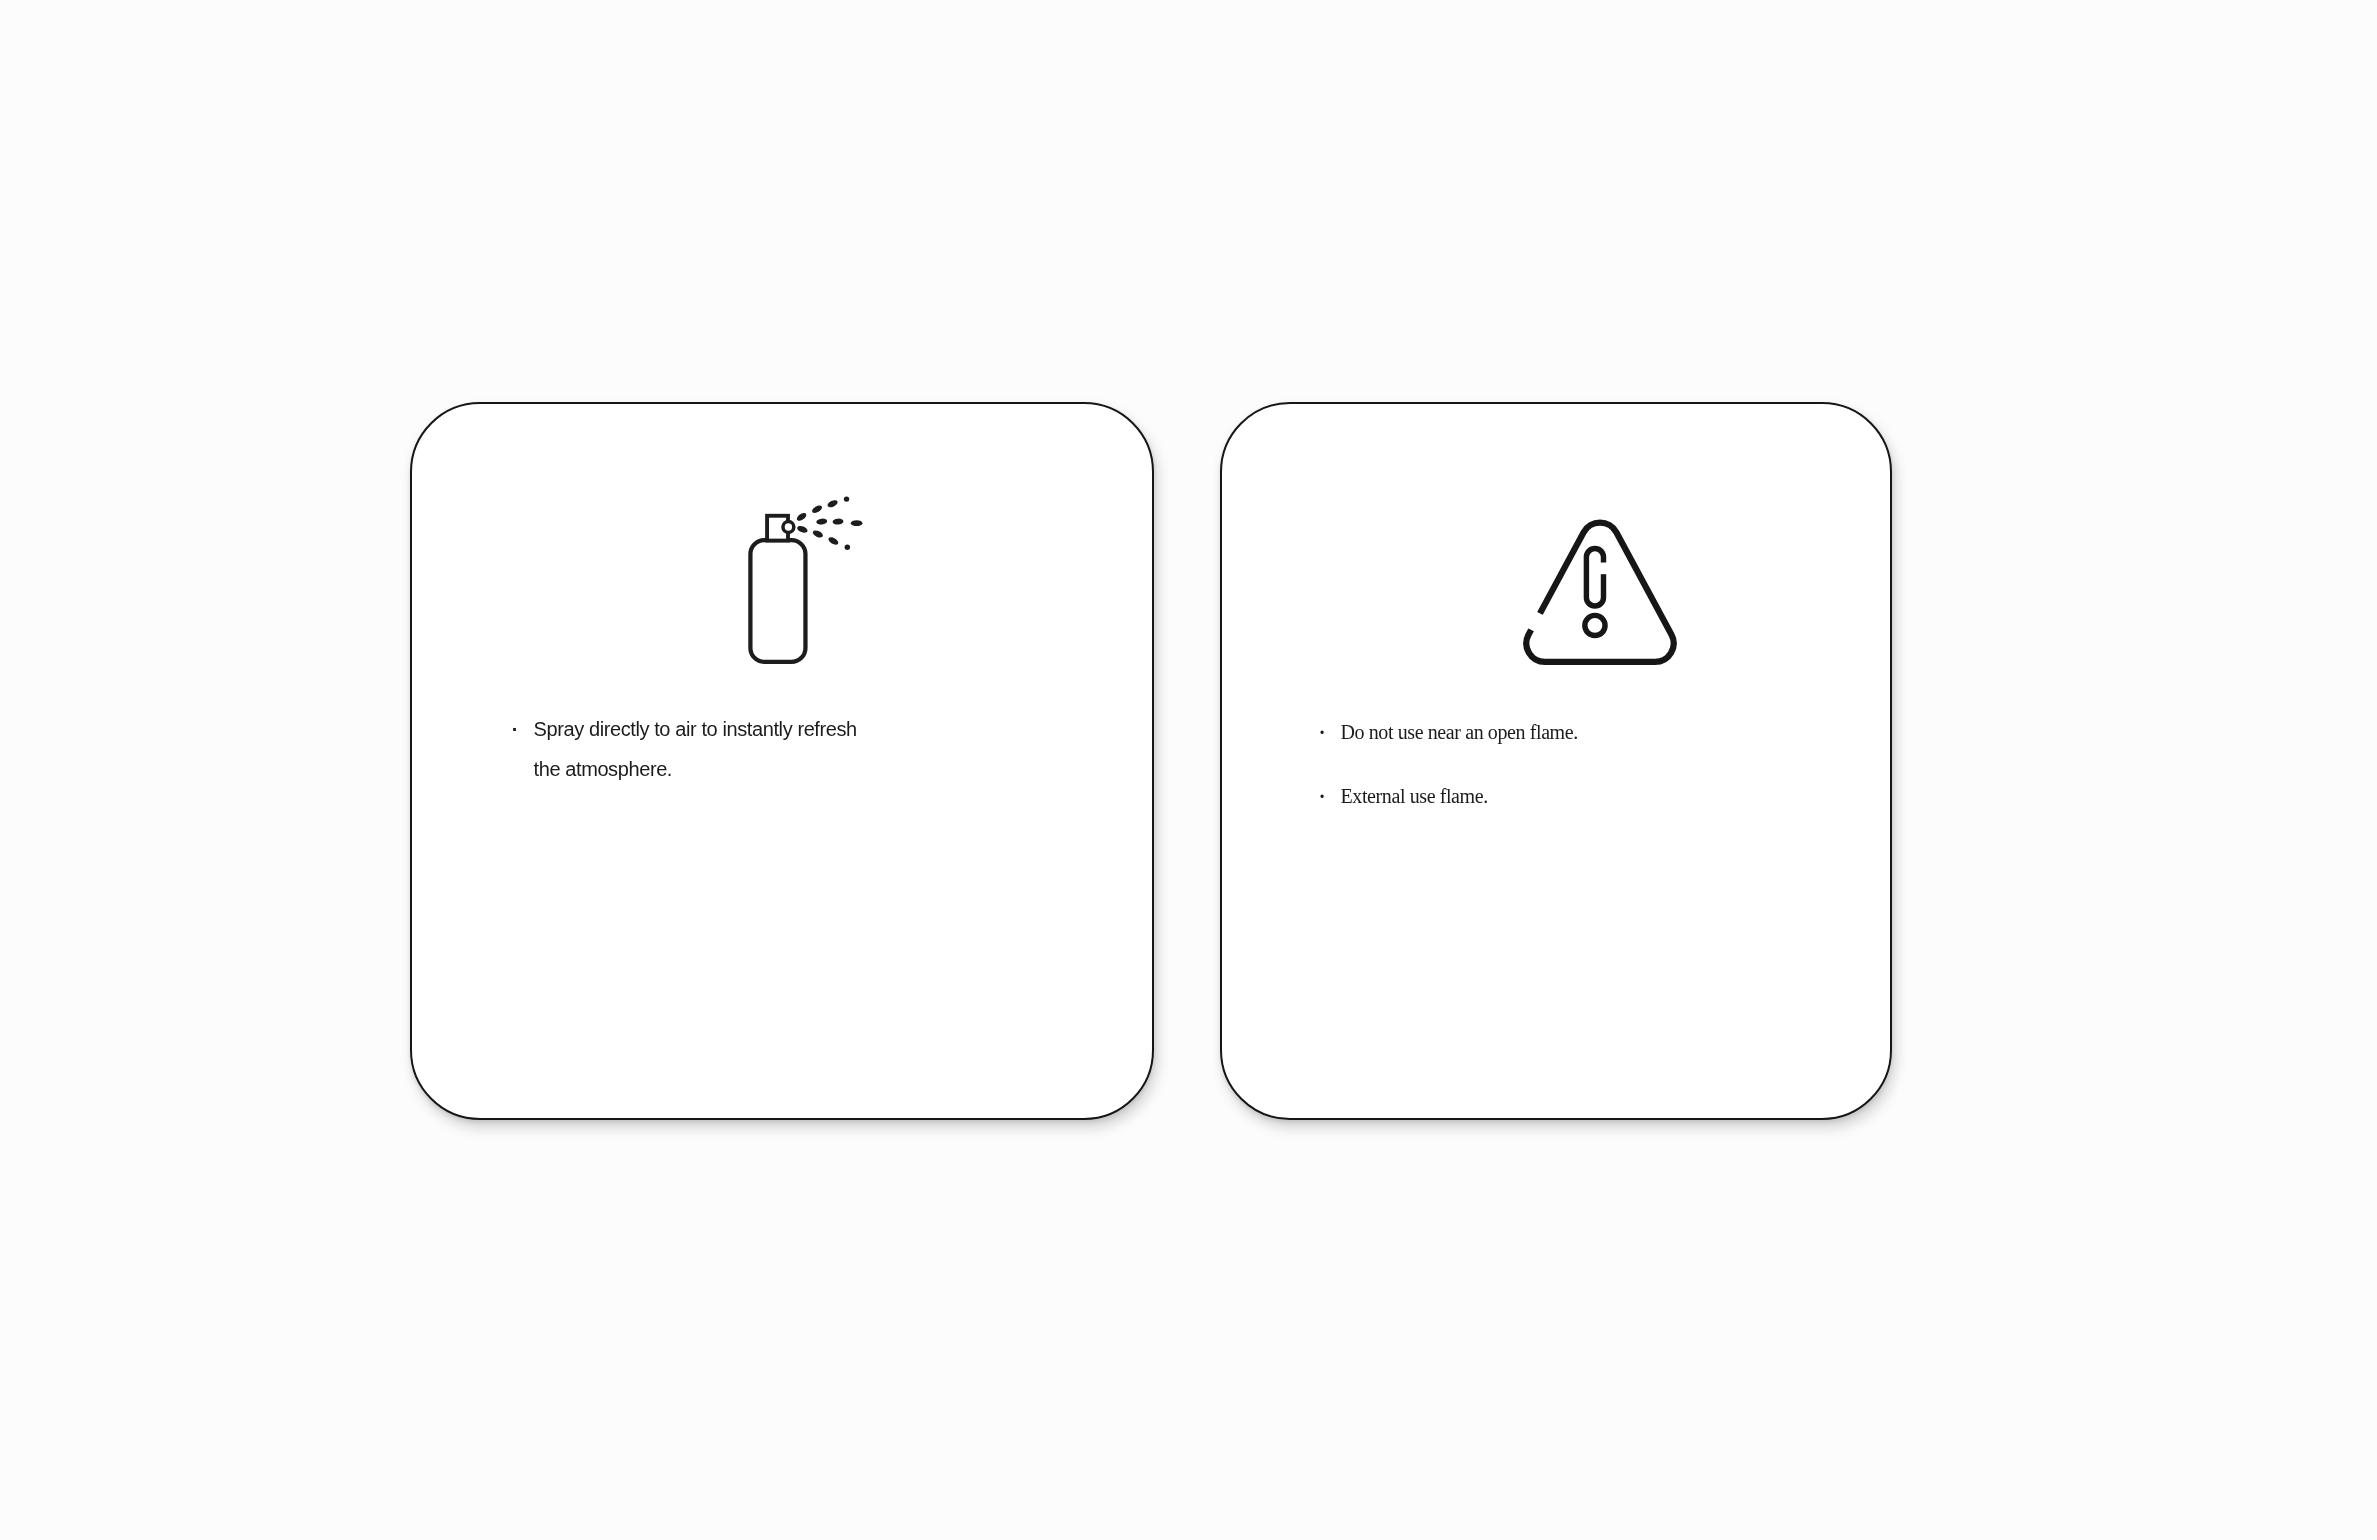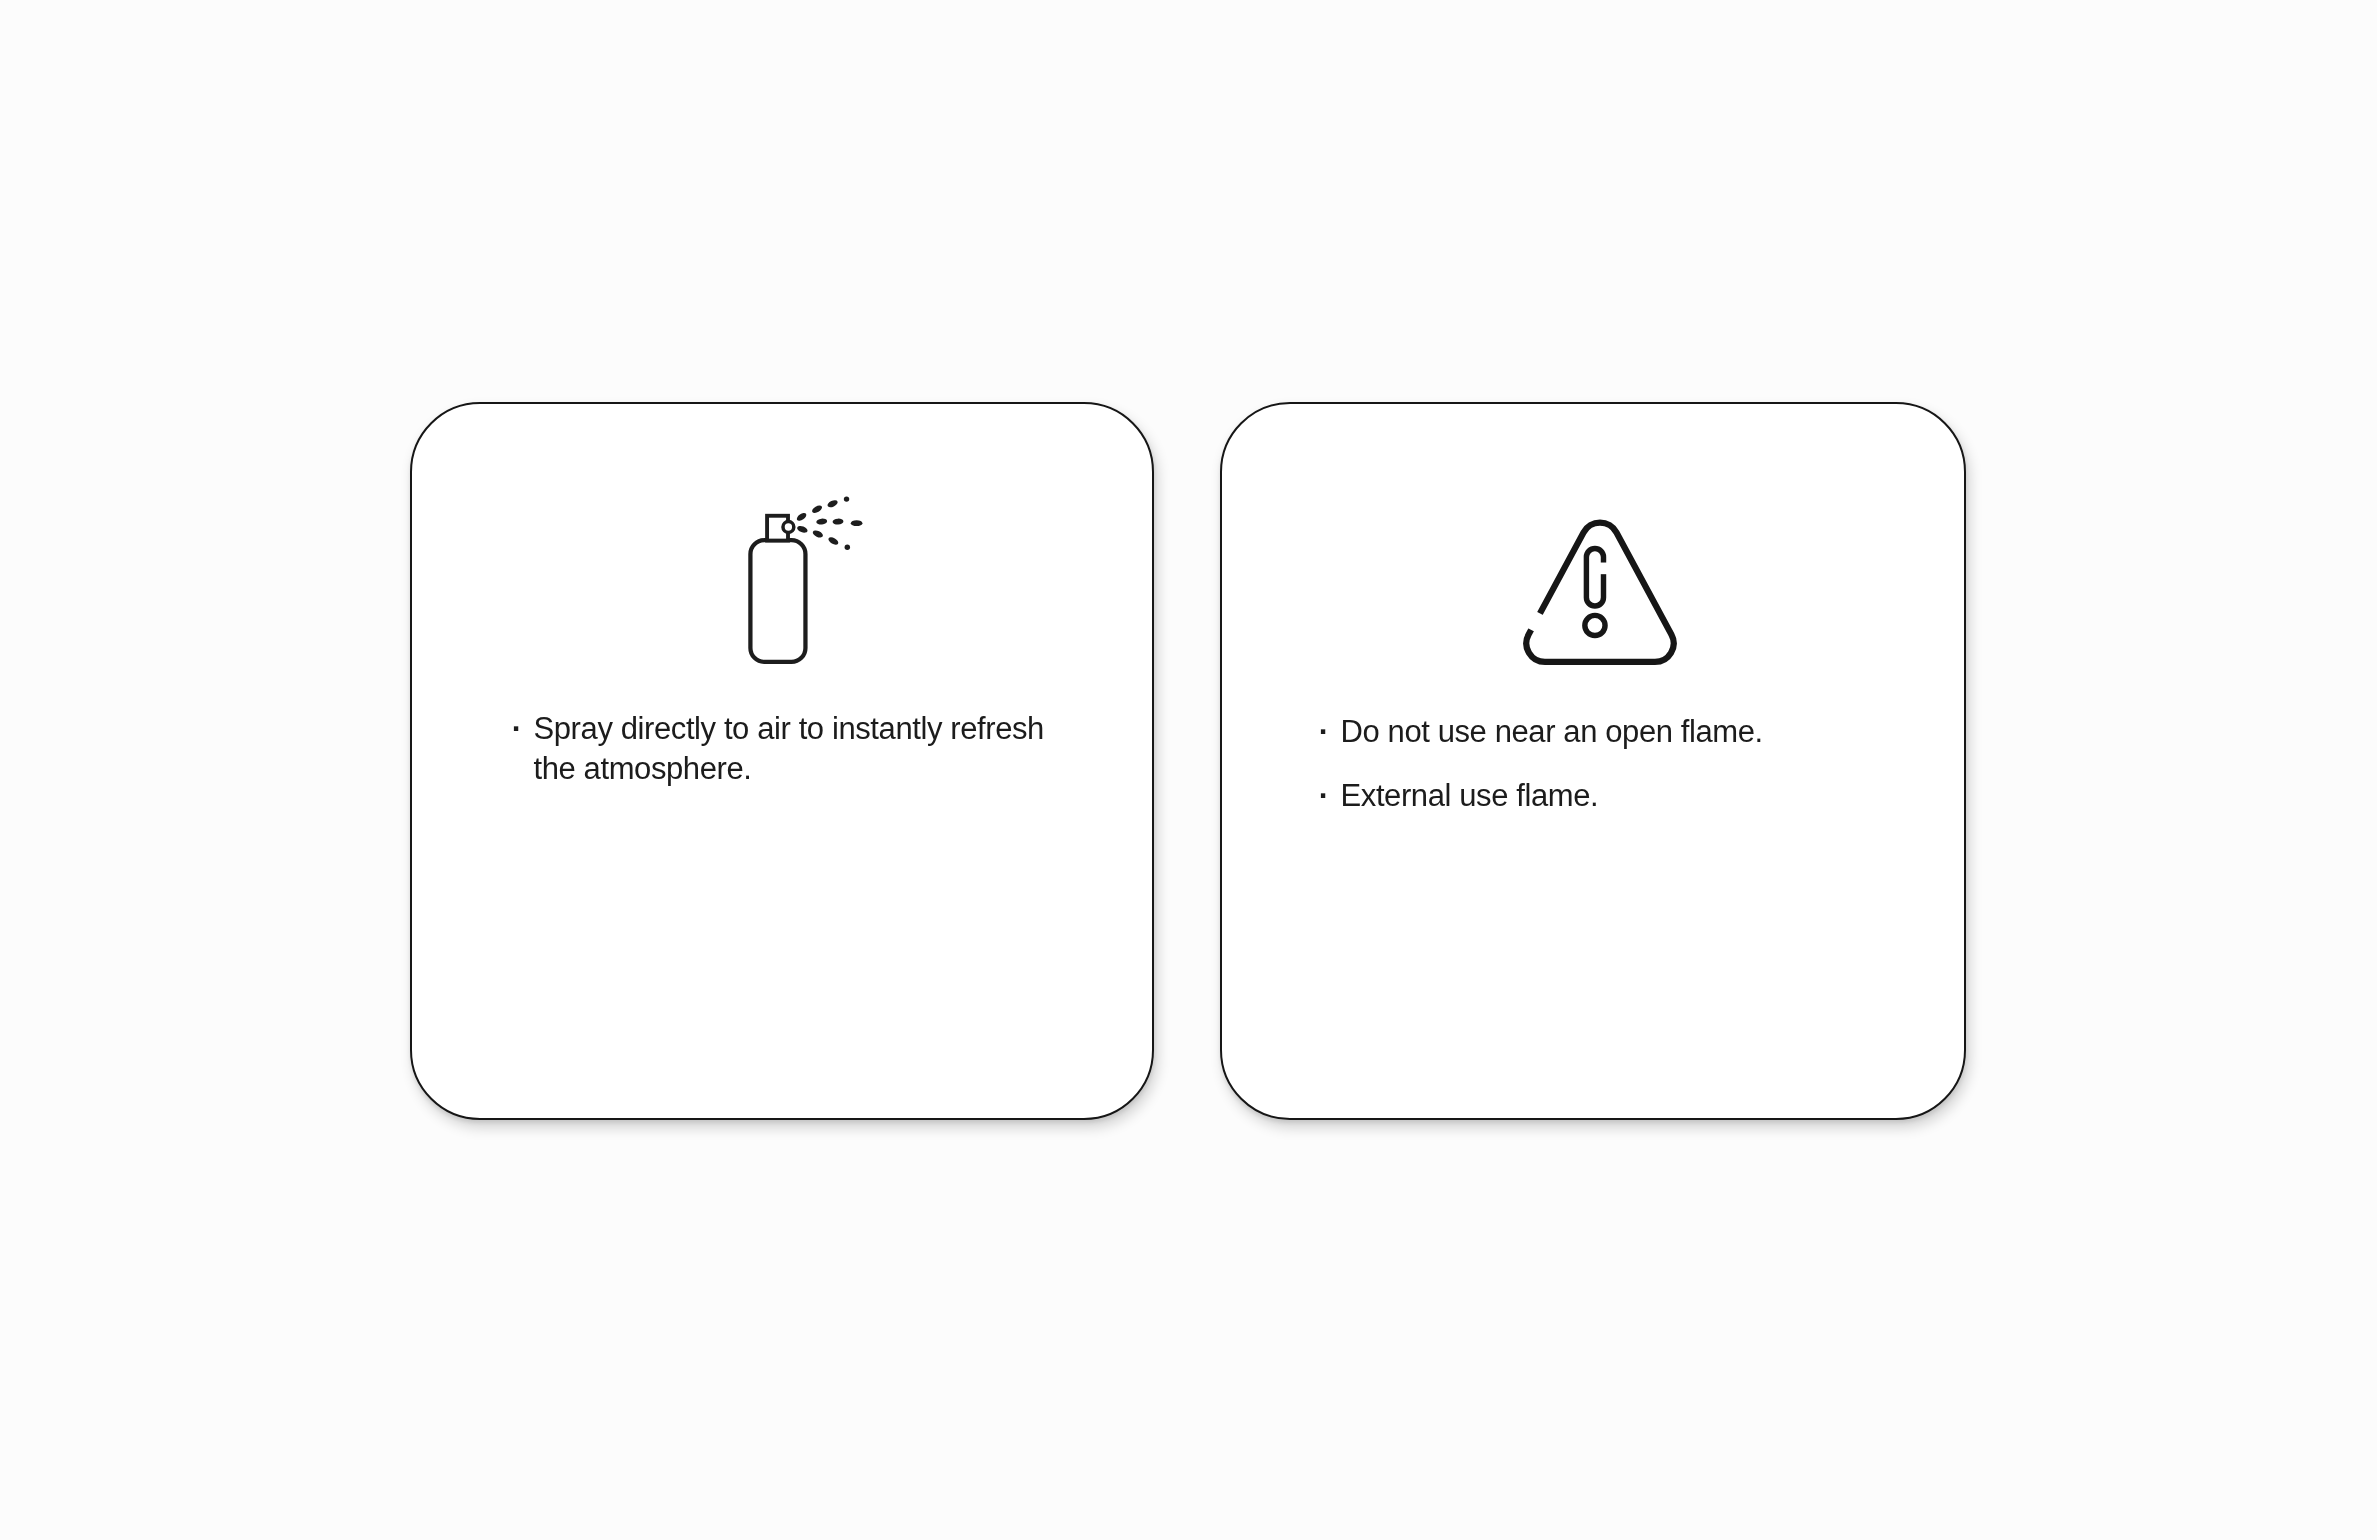--- a/index.html
+++ b/index.html
@@ -22,21 +22,21 @@
     position: absolute;
     top: 402px;
     height: 718px;
     background: #ffffff;
     border: 2.3px solid #161616;
     border-radius: 70px;
     box-shadow: 3.1px 7.8px 12.4px rgba(0,0,0,0.16), 0.8px 2.3px 3.9px rgba(0,0,0,0.08);
     box-sizing: border-box;
   }
   #card-usage { left: 410px; width: 744px; }
-  #card-warnings { left: 1220px; width: 746px; }
+  #card-warnings { left: 1220px; width: 672px; font-family: Liberation Serif, serif; }
 
   .icon-wrap {
     position: absolute;
   }
   #card-usage .icon-wrap {
     left: 336px;
     top: 92px;
     width: 118px;
     height: 169px;
   }
@@ -46,21 +46,21 @@
     width: 188px;
     height: 179px;
   }
   .icon-wrap svg { display: block; width: 100%; height: 100%; }
 
   ul.bullets {
     position: absolute;
     margin: 0;
     padding: 0;
     list-style: none;
-    font-size: 31px;
+    font-size: 20px;
     line-height: 40px;
     letter-spacing: -0.4px;
     color: #1c1c1c;
   }
   #card-usage ul.bullets { left: 99px; top: 305px; right: 43px; }
   #card-warnings ul.bullets { left: 96px; top: 308px; right: 35px; }
 
   ul.bullets li {
     position: relative;
     padding-left: 22.5px;

